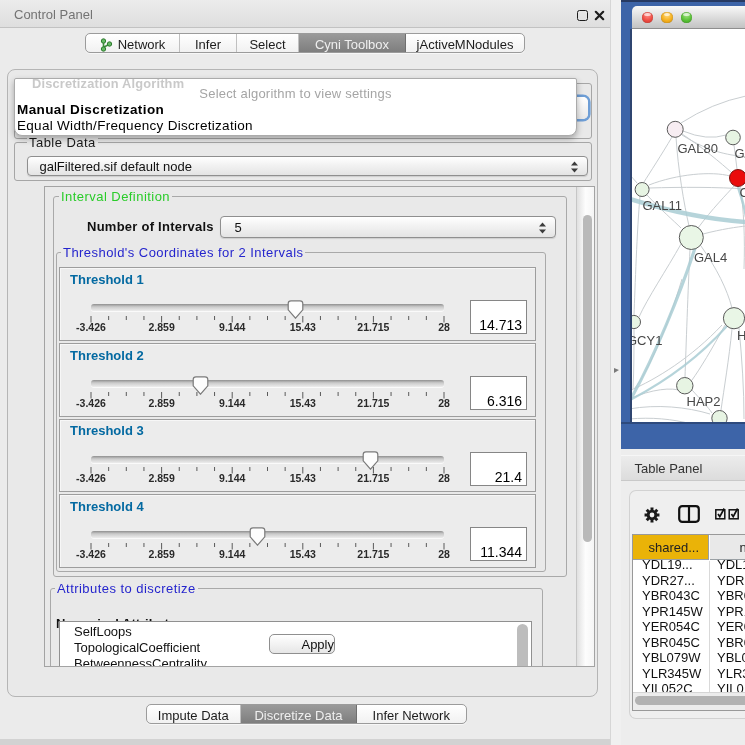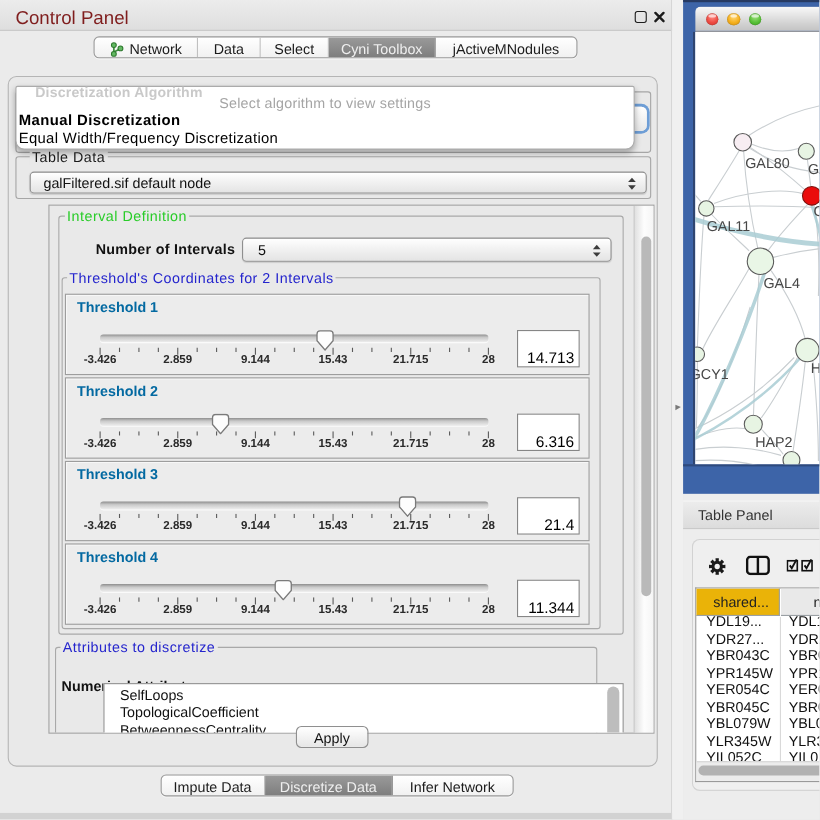--- a/index.html
+++ b/index.html
@@ -26,38 +26,38 @@
   .ticks { position:absolute; left:0; top:47.5px; }
   .labels { position:absolute; left:0; top:52.5px; font-size:10.5px; font-weight:bold; color:#2a2a2a; }
   .labels span { position:absolute; transform:translateX(-50%); white-space:nowrap; }
   .thumb { position:absolute; top:31.5px; }
 </style></head>
 <body>
 
 <div class="abs" style="left:0;top:0;width:612px;height:745px;background:#ebebeb;"></div>
 
 <div class="abs" style="left:0;top:0;width:615px;height:28px;background:linear-gradient(#ececec,#dedede);border-bottom:1px solid #c2c2c2;"></div>
-<div class="abs" style="left:14px;top:7px;font-size:17px;color:#7f1d1d;">Control Panel</div>
+<div class="abs" style="left:14px;top:7px;font-size:13px;color:#737373;">Control Panel</div>
 <div class="abs" style="left:577px;top:10px;width:10.5px;height:11px;border:1.5px solid #1c1c1c;border-radius:2.5px;"></div>
 <svg class="abs" style="left:593.5px;top:10px;" width="11" height="11" viewBox="0 0 11 11">
     <path d="M1.8 1.8 L9.2 9.2 M9.2 1.8 L1.8 9.2" stroke="#1c1c1c" stroke-width="2.2" stroke-linecap="round"></path>
   </svg>
 
 <div class="seg" style="left:85px;top:32.5px;width:440px;height:20px;">
   <div style="width:94px;">
     <svg width="13" height="14" viewBox="0 0 13 14" style="margin-right:5px;">
       <path d="M3.5 4 L3.5 10 M4 9 L9 6.5" stroke="#3f8f3f" stroke-width="1.6" fill="none"></path>
       <circle cx="3.5" cy="3" r="2.2" fill="#63b963" stroke="#2f7a2f" stroke-width="1"></circle>
       <circle cx="3.5" cy="11" r="2.2" fill="#63b963" stroke="#2f7a2f" stroke-width="1"></circle>
       <circle cx="9.5" cy="6" r="2.2" fill="#63b963" stroke="#2f7a2f" stroke-width="1"></circle>
     </svg>
     Network</div>
-  <div style="width:57px;">Data</div>
+  <div style="width:57px;">Infer</div>
   <div style="width:62px;">Select</div>
-  <div class="on" style="width:97px;">Cyni Toolbox</div>
+  <div class="on" style="width:107px;">Cyni Toolbox</div>
   <div style="flex:1;">jActiveMNodules</div>
 </div>
 
 <div class="abs" style="left:7px;top:69px;width:590.5px;height:628px;background:#e9e9e9;border:1px solid #b5b5b5;border-radius:8px;"></div>
 
 <div class="grp" style="left:14px;top:83px;width:578px;height:56px;background:#e9e9e9;"></div>
 
 <div class="abs" style="left:570px;top:97px;width:18px;height:22px;border-radius:5px;background:linear-gradient(#ffffff,#e8e8e8);box-shadow:0 0 0 2.6px rgba(88,145,210,0.85);"></div>
 
 <div class="grp" style="left:14px;top:142px;width:578px;height:39px;">
@@ -247,31 +247,31 @@
     <svg class="thumb" style="left:188.5px;" width="17" height="19" viewBox="0 0 17 19">
           <path d="M1.2 3.6 Q1.2 0.8 4 0.8 L13 0.8 Q15.8 0.8 15.8 3.6 L15.8 9.8 L8.5 18.2 L1.2 9.8 Z" fill="#fdfdfd" stroke="#7a7a7a" stroke-width="1.2"></path>
         </svg>
     <div class="tfield">11.344</div>
   </div>
 
   <div class="grp" style="left:5px;top:401.5px;width:493px;height:90px;border-color:#a9a9a9;">
     <span class="ttl" style="color:#2525cd;left:4px;">Attributes to discretize</span>
   </div>
   <div class="abs" style="left:11px;top:416px;font-size:13px;font-weight:bold;color:#111;margin-top:13px;">Numerical Attributes</div>
-  <div class="abs" style="left:14px;top:434px;width:473px;height:48px;background:#ffffff;border:1px solid #909090;overflow:hidden;font-size:13px;color:#111;margin-left:35px;">
+  <div class="abs" style="left:14px;top:434px;width:473px;height:48px;background:#ffffff;border:1px solid #909090;overflow:hidden;font-size:13px;color:#111;">
     <div style="padding:2.5px 0 0 14px;line-height:16px;">SelfLoops<br>TopologicalCoefficient<br>BetweennessCentrality</div>
     <div class="abs" style="right:3.5px;top:2px;width:11px;height:60px;background:#bdbdbd;border-radius:5.5px;"></div>
   </div>
   </div>
 
   <div class="abs" style="left:531px;top:0;width:20px;height:482px;background:linear-gradient(90deg,#e0e0e0,#fdfdfd 45%,#f3f3f3);border-left:1px solid #c6c6c6;"></div>
   <div class="abs" style="left:538px;top:28.5px;width:9px;height:327px;background:#b9b9b9;border-radius:4.5px;"></div>
 </div>
 
-<div class="abs" style="left:268.5px;top:660px;width:66.5px;height:20px;border:1px solid #8f8f8f;border-radius:5px;background:linear-gradient(#ffffff,#e6e6e6);font-size:13px;color:#111;text-align:center;line-height:19px;">Apply</div>
+<div class="abs" style="left:268.5px;top:634px;width:66.5px;height:20px;border:1px solid #8f8f8f;border-radius:5px;background:linear-gradient(#ffffff,#e6e6e6);font-size:13px;color:#111;text-align:right;line-height:19px;">Apply</div>
 
 <div class="seg" style="left:145.5px;top:704px;width:321px;height:20px;">
   <div style="width:94.5px;">Impute Data</div>
   <div class="on" style="width:116px;">Discretize Data</div>
   <div style="flex:1;">Infer Network</div>
 </div>
 
 <div class="abs" style="left:0;top:739px;width:612px;height:6px;background:#d2d2d2;"></div>
 <div class="abs" style="left:610px;top:0;width:1px;height:745px;background:#d6d6d6;"></div>
 

